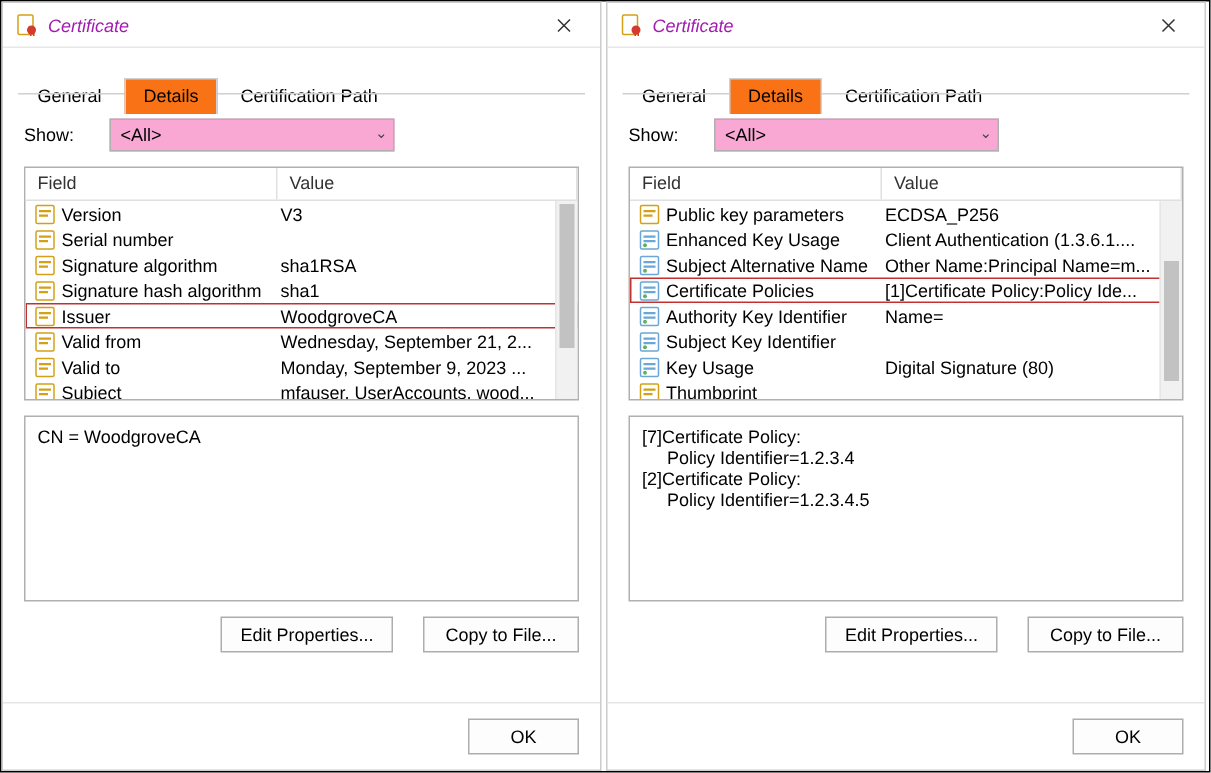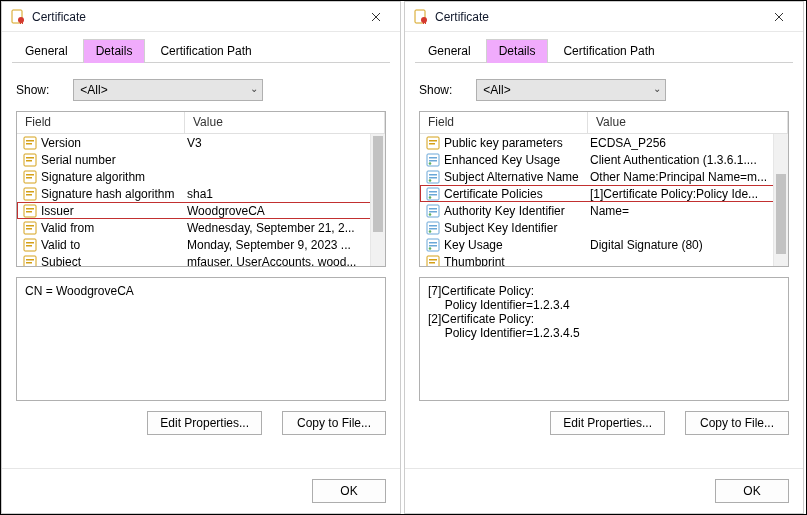--- a/index.html
+++ b/index.html
@@ -29,42 +29,42 @@
     height: 30px;
     display: flex;
     align-items: center;
     padding: 0 4px 0 8px;
     border-bottom: 1px solid #e8e8e8;
   }
   .titlebar .icon-cert {
     width: 16px; height: 16px; margin-right: 6px;
     display:inline-flex; align-items:center; justify-content:center;
   }
-  .titlebar .title { flex: 1; color: #0f172a; }
+  .titlebar .title { flex: 1; color: #a21caf; font-style: italic; }
   .titlebar .close {
     width: 40px; height: 24px;
     display: flex; align-items: center; justify-content: center;
     color: #555; font-size: 14px;
   }
   .tabs {
     display: flex;
     padding: 6px 10px 0 10px;
   }
   .tab {
     padding: 4px 12px 5px 12px;
     border: 1px solid transparent;
     border-bottom: none;
     margin-right: 2px;
     position: relative;
-    top: 1px;
+    top: 14px;
     cursor: default;
   }
   .tab.active {
     border-color: #d0d0d0;
-    background: #f0abfc;
+    background: #f97316;
     z-index: 2;
   }
   .tabline {
     border-bottom: 1px solid #d0d0d0;
     margin: 0 10px;
     position: relative;
     top: 0px;
   }
   .body {
     flex: 1;
@@ -79,21 +79,21 @@
     margin: 6px 0 10px 0;
   }
   .showrow .combo {
     flex: 0 0 190px;
     border: 1px solid #b0b0b0;
     height: 22px;
     display: flex;
     align-items: center;
     padding: 0 6px;
     position: relative;
-    background: #e5e5e5;
+    background: #f9a8d4;
   }
   .combo .chev {
     position: absolute; right: 4px; top: 3px;
     font-size: 10px; color: #444;
   }
   .listwrap {
     border: 1px solid #b0b0b0;
     height: 156px;
     overflow: hidden;
     position: relative;
@@ -262,20 +262,21 @@
             <div class="cell field">
               <span class="ic">
                 <svg width="14" height="14" viewBox="0 0 14 14">
                   <rect x="1" y="1" width="12" height="12" rx="1" fill="#fff" stroke="#d4a017"></rect>
                   <rect x="3" y="4" width="8" height="1.5" fill="#d4a017"></rect>
                   <rect x="3" y="7" width="6" height="1.5" fill="#d4a017"></rect>
                 </svg>
               </span>
               <span>Signature algorithm</span>
             </div>
+            <div class="cell value">sha1RSA</div>
           </div>
           <div class="row">
             <div class="cell field">
               <span class="ic">
                 <svg width="14" height="14" viewBox="0 0 14 14">
                   <rect x="1" y="1" width="12" height="12" rx="1" fill="#fff" stroke="#d4a017"></rect>
                   <rect x="3" y="4" width="8" height="1.5" fill="#d4a017"></rect>
                   <rect x="3" y="7" width="6" height="1.5" fill="#d4a017"></rect>
                 </svg>
               </span>

